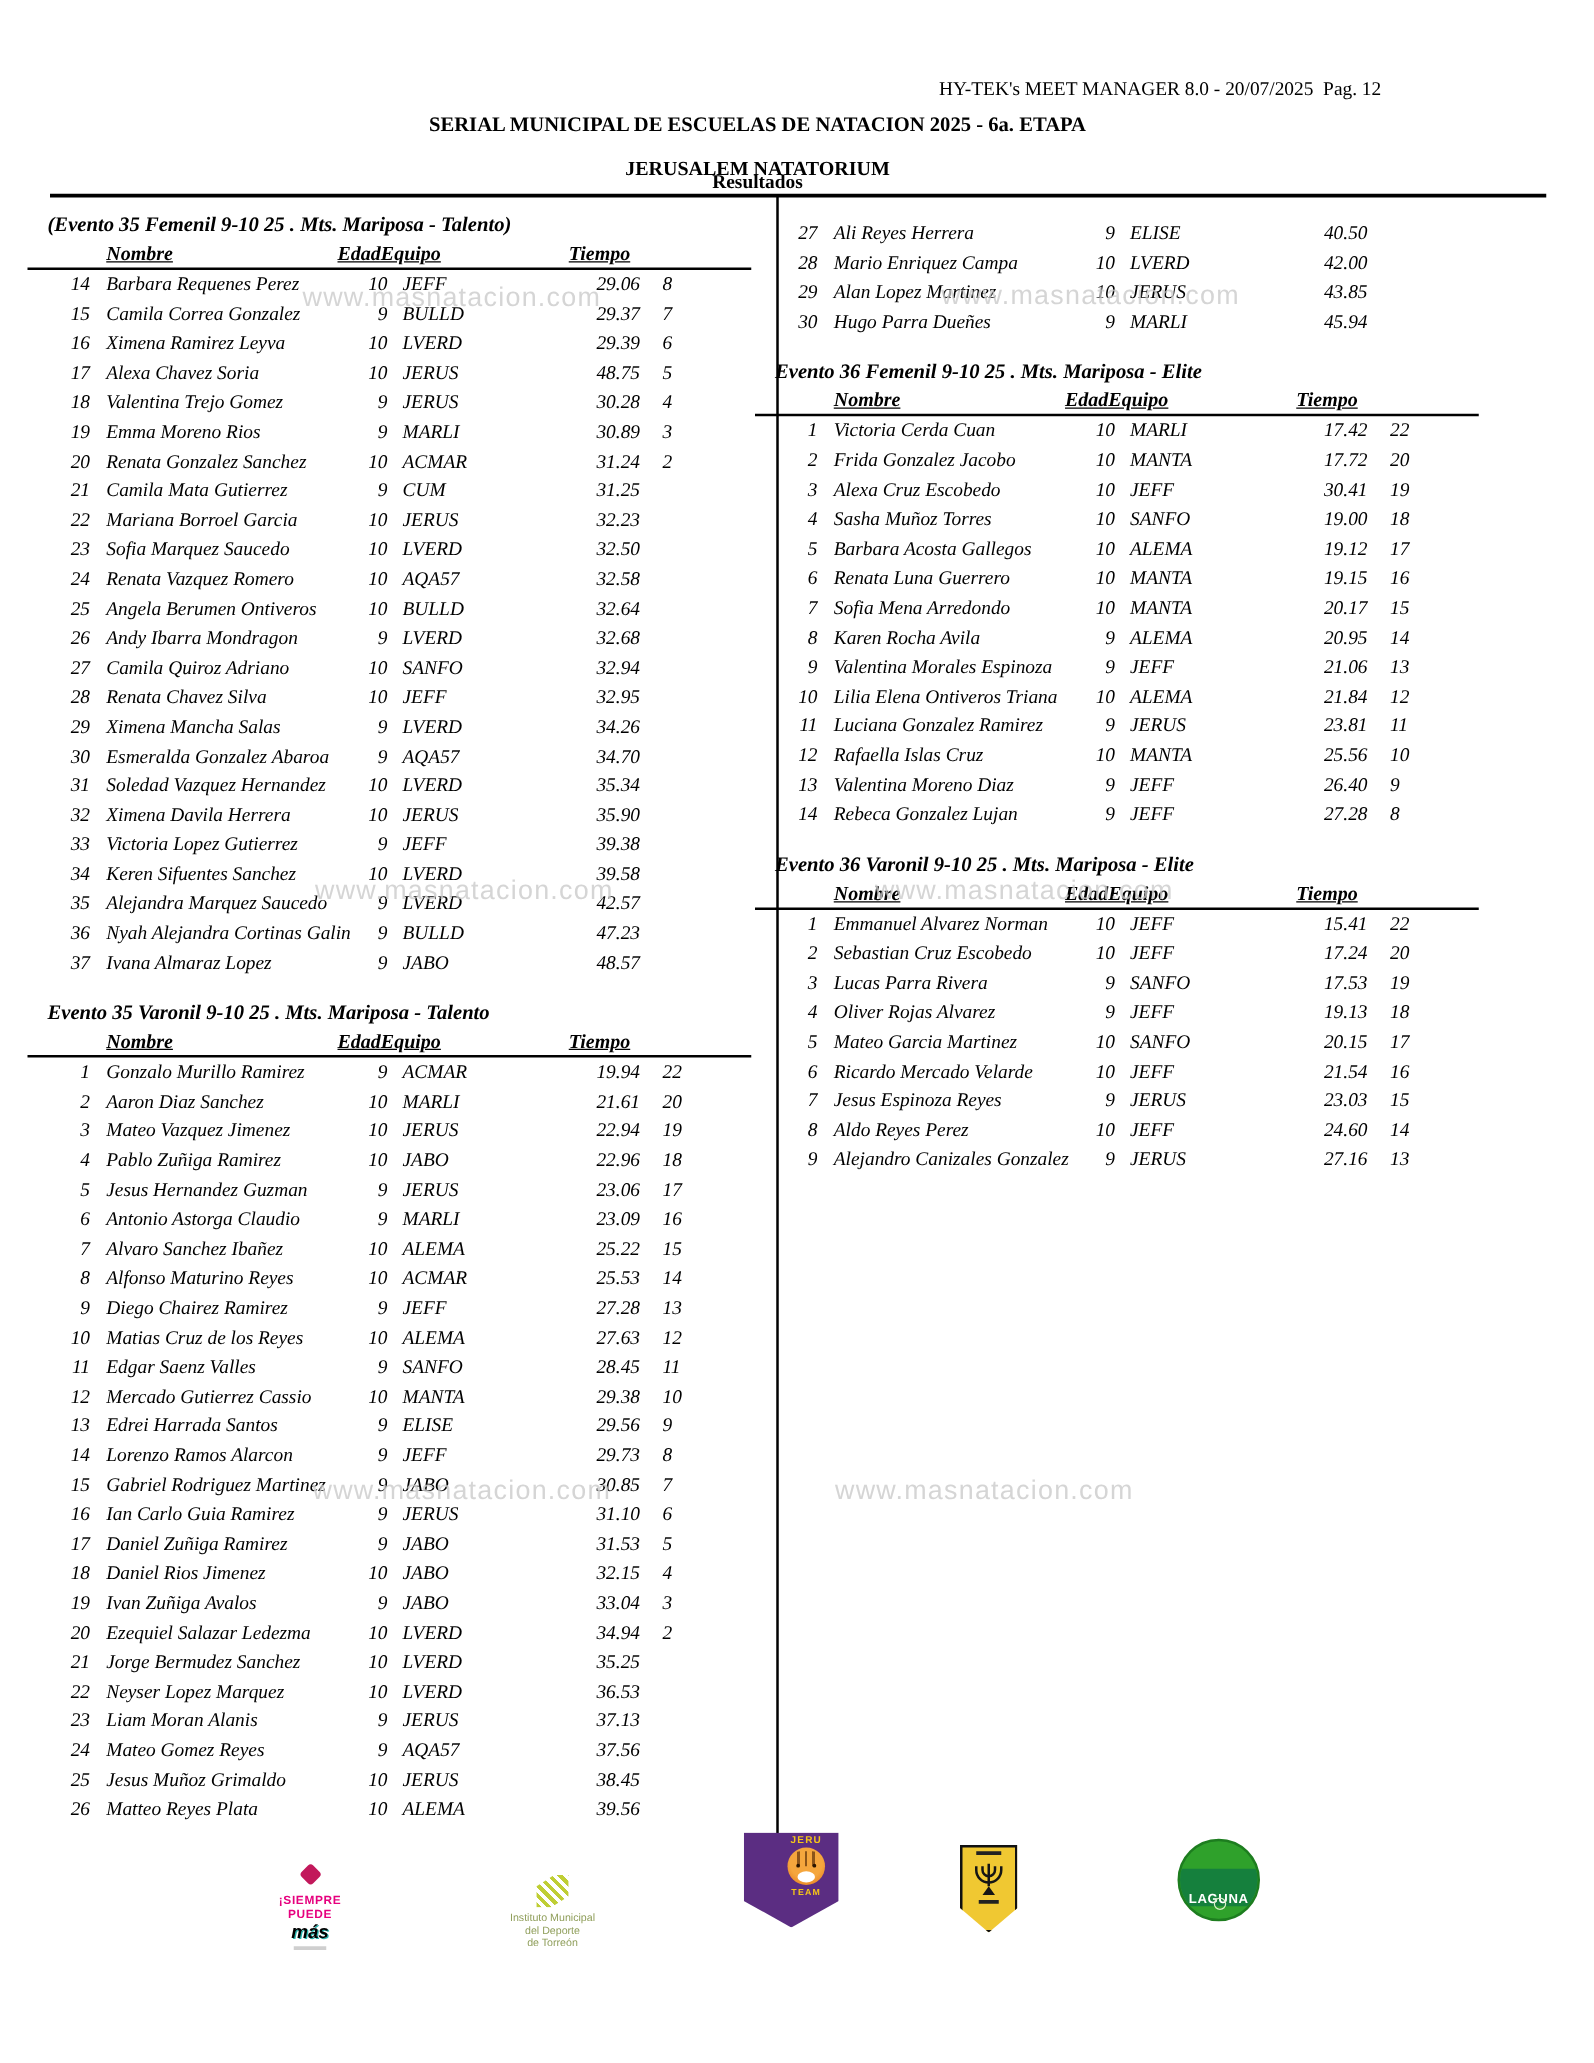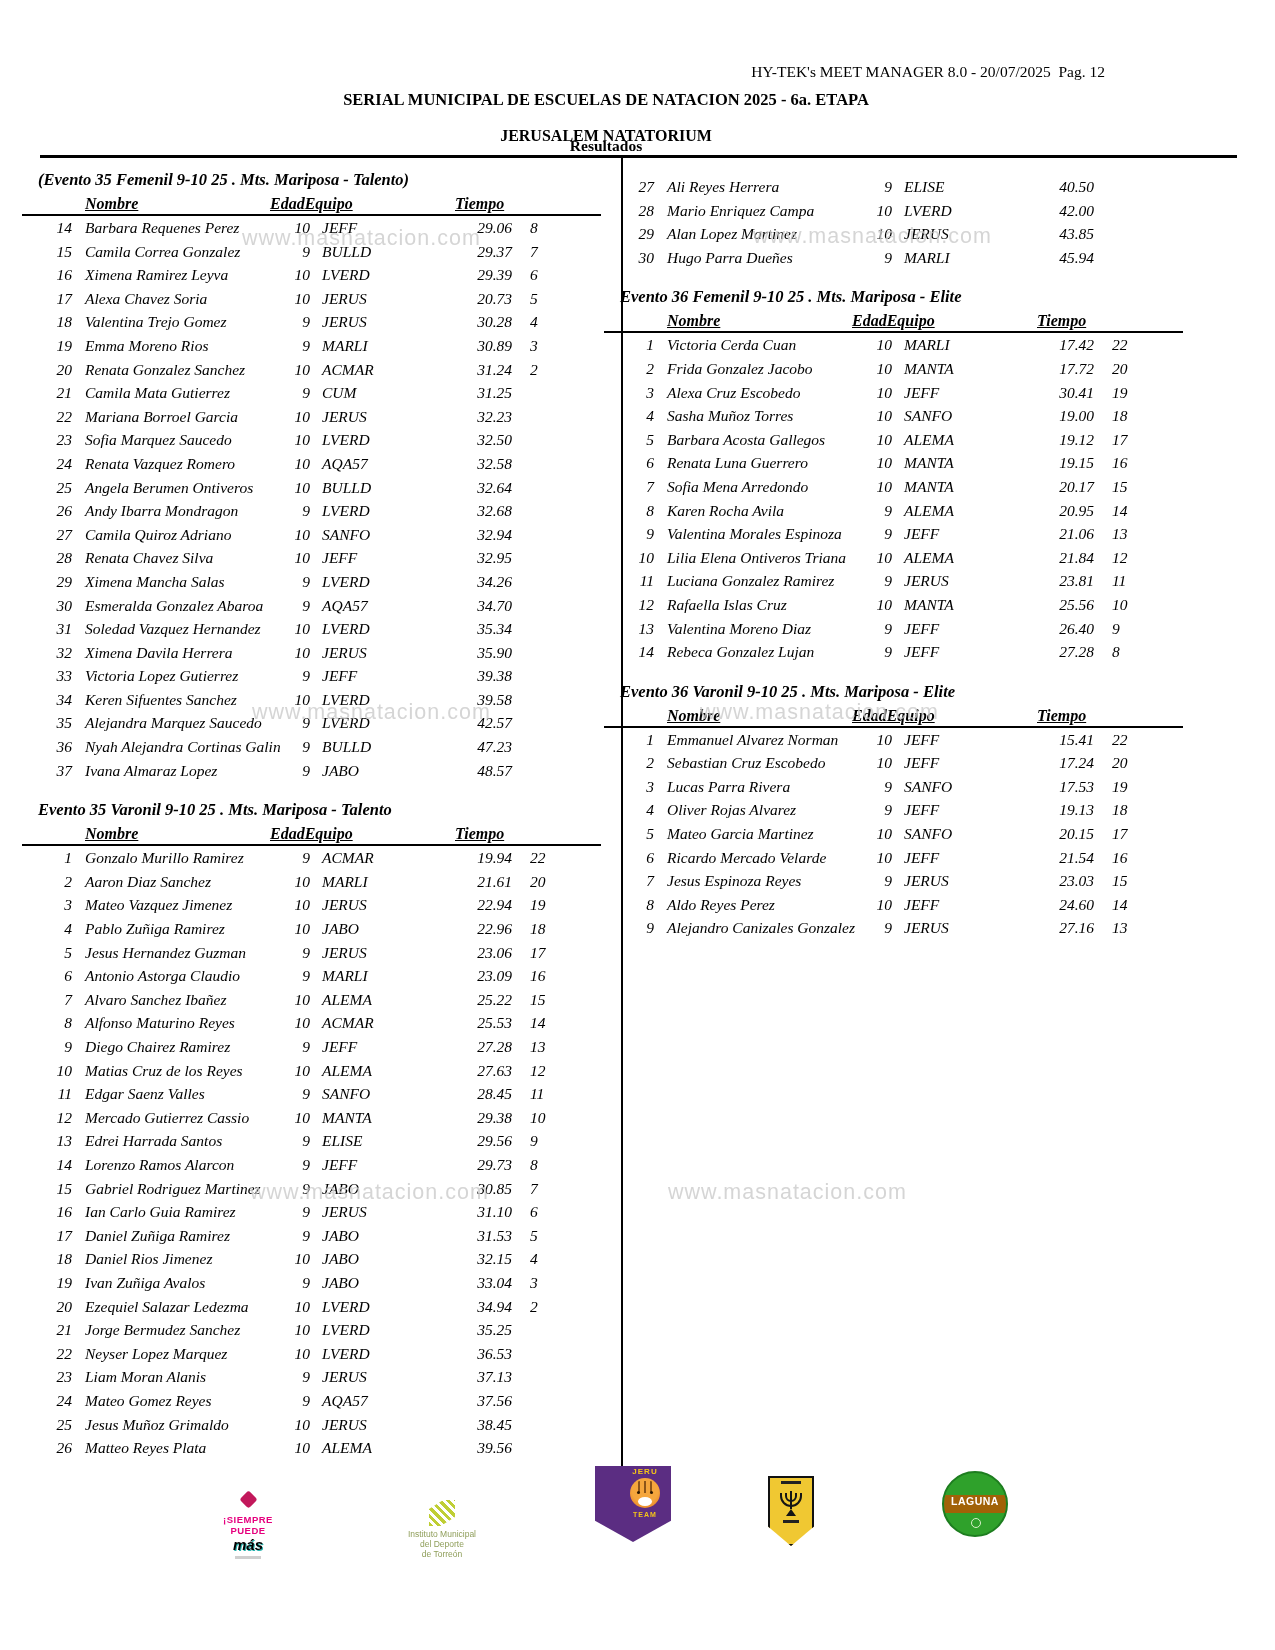--- a/index.html
+++ b/index.html
@@ -69,22 +69,22 @@
   .tg-bottom{color:#f5c518;font-weight:bold;font-size:7px;letter-spacing:1px;line-height:10px;margin-top:2px;}
   
   #logo-jeru{left:768px;top:1476px;width:46px;height:70px;background:#f0c832;border:2.5px solid #111;
              clip-path:polygon(0 0,100% 0,100% 72%,50% 100%,0 72%);
              display:flex;flex-direction:column;align-items:center;box-sizing:border-box;padding-top:3px;}
   .jr-bar{width:20px;height:3px;background:#222;margin-bottom:1px;}
   .jr-base{width:16px;height:2.5px;background:#222;margin-top:1px;}
   
   #logo-laguna{left:942px;top:1471px;width:62px;height:62px;background:#2fa12b;border:2px solid #1d7d1f;
                border-radius:50%;position:relative;overflow:hidden;}
-  .lg-band{position:absolute;left:-4px;right:-4px;top:22px;height:18px;background:#a16207;
-           display:flex;align-items:flex-start;justify-content:center;}
+  .lg-band{position:absolute;left:-4px;right:-4px;top:22px;height:30px;background:#15803d;
+           display:flex;align-items:flex-end;justify-content:center;}
   .lg-text{color:#fff;font-weight:bold;font-size:10.5px;letter-spacing:.5px;}
   .lg-dot{position:absolute;left:27px;bottom:7px;width:8px;height:8px;border:1.5px solid #d9f0c9;border-radius:50%;}
 </style>
 </head>
 <body>
 
 <div class="page">
 
   <div class="report-header">HY-TEK's MEET MANAGER 8.0 - 20/07/2025  Pag. 12</div>
   <div class="meet-title">SERIAL MUNICIPAL DE ESCUELAS DE NATACION 2025 - 6a. ETAPA</div>
@@ -123,21 +123,21 @@
           <span class="cell c-age">10</span>
           <span class="cell c-team">LVERD</span>
           <span class="cell c-time">29.39</span>
           <span class="cell c-pts">6</span>
         </div>
         <div class="row">
           <span class="cell c-place">17</span>
           <span class="cell c-name">Alexa Chavez Soria</span>
           <span class="cell c-age">10</span>
           <span class="cell c-team">JERUS</span>
-          <span class="cell c-time">20.73</span>
+          <span class="cell c-time">48.75</span>
           <span class="cell c-pts">5</span>
         </div>
         <div class="row">
           <span class="cell c-place">18</span>
           <span class="cell c-name">Valentina Trejo Gomez</span>
           <span class="cell c-age">9</span>
           <span class="cell c-team">JERUS</span>
           <span class="cell c-time">30.28</span>
           <span class="cell c-pts">4</span>
         </div>

